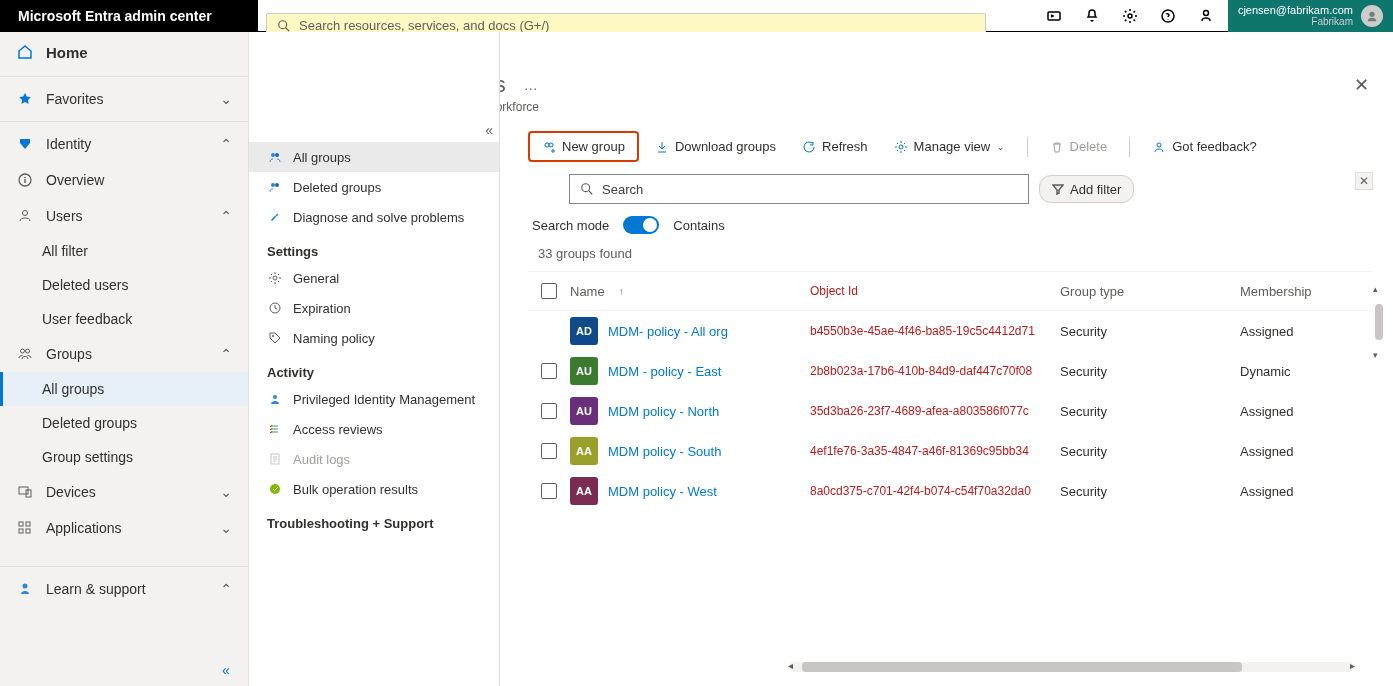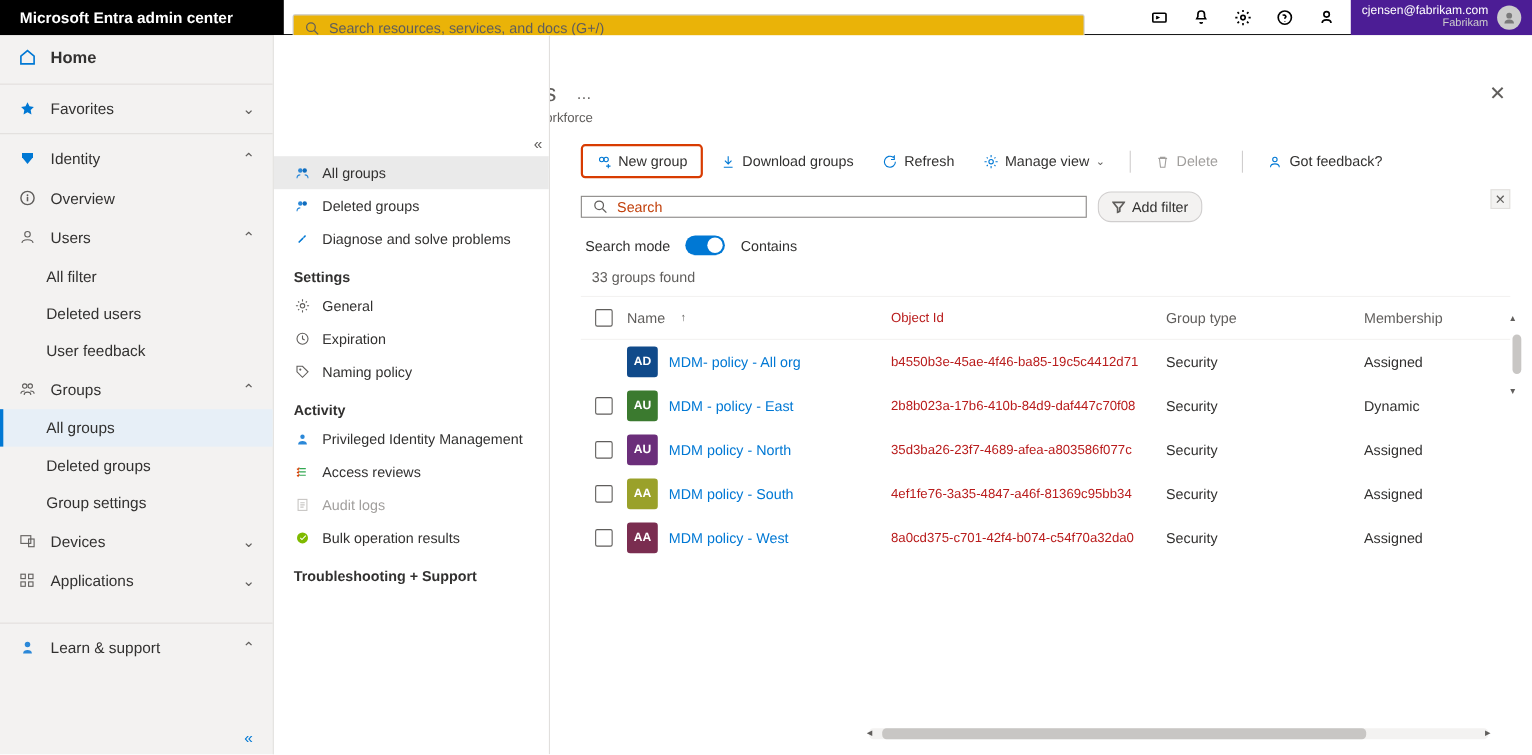--- a/index.html
+++ b/index.html
@@ -2,27 +2,27 @@
 <html><head>
 <meta charset="utf-8">
 <style>
 * { box-sizing: border-box; margin: 0; padding: 0; font-family: "Segoe UI", Arial, sans-serif; }
 body { width: 1393px; height: 686px; overflow: hidden; background: #fff; color: #323130; }
 
 
 .top-header { height: 32px; background: #fff; border-bottom: 1px solid #000; display: flex; align-items: center; }
 .brand { width: 258px; height: 32px; background: #000; color: #fff; display: flex; align-items: center; padding-left: 18px; font-size: 14px; font-weight: 600; }
 .search-wrap { flex: 1; display: flex; align-items: center; padding: 0 8px; height: 32px; }
-.search-box { flex: 1; height: 26px; background: #eab308; border: 1px solid #ccc; border-radius: 2px; display: flex; align-items: center; padding: 0 10px; max-width: 720px; margin-top: 20px; }
+.search-box { flex: 1; height: 26px; background: #fef9c3; border: 1px solid #ccc; border-radius: 2px; display: flex; align-items: center; padding: 0 10px; max-width: 720px; margin-top: 20px; }
 .search-box svg { width: 14px; height: 14px; fill: #605e5c; }
 .search-box span { margin-left: 8px; font-size: 13px; color: #605e5c; }
 .header-icons { display: flex; align-items: center; gap: 6px; padding-right: 6px; }
 .header-icons .hi { width: 32px; height: 32px; display: flex; align-items: center; justify-content: center; color: #000; }
 .header-icons .hi svg { width: 16px; height: 16px; fill: none; stroke: #000; stroke-width: 1.5; }
-.user-area { background: #4c1d95; color: #fff; height: 32px; display: flex; align-items: center; padding: 0 10px; gap: 8px; font-size: 11px; }
+.user-area { background: #0f766e; color: #fff; height: 32px; display: flex; align-items: center; padding: 0 10px; gap: 8px; font-size: 11px; }
 .user-text { text-align: right; line-height: 12px; }
 .user-text .u-domain { color: #ccc; font-size: 10px; }
 .avatar { width: 22px; height: 22px; border-radius: 50%; background: #ccc; display: flex; align-items: center; justify-content: center; }
 .avatar svg { width: 14px; height: 14px; fill: #7a7a7a; }
 
 .layout { display: flex; height: calc(686px - 32px); }
 
 
 .leftnav { width: 249px; background: #f3f2f1; border-right: 1px solid #e1dfdd; overflow-y: auto; position: relative; }
 .nav-item { display: flex; align-items: center; height: 36px; padding: 0 16px; font-size: 14px; color: #323130; cursor: pointer; gap: 12px; }
@@ -72,21 +72,21 @@
 .tb-btn { display: flex; align-items: center; gap: 6px; padding: 4px 10px; cursor: pointer; border-radius: 4px; }
 .tb-btn svg { width: 14px; height: 14px; }
 .tb-btn.highlighted { border: 2px solid #d83b01; padding: 6px 12px; }
 .tb-sep { width: 1px; height: 20px; background: #d0cece; margin: 0 6px; }
 .tb-btn .chev-sm { font-size: 10px; color: #605e5c; }
 .tb-btn.delete { color: #a19f9d; }
 .tb-btn.delete svg { stroke: #a19f9d; }
 
 
 .search-row { display: flex; align-items: center; gap: 10px; padding: 4px 20px; }
-.list-search { flex: 0 0 460px; height: 20px; border: 1px solid #8a8886; display: flex; align-items: center; padding: 0 10px; font-size: 13px; color: #c2410c; }
+.list-search { flex: 0 0 460px; height: 30px; border: 1px solid #8a8886; display: flex; align-items: center; padding: 0 10px; font-size: 13px; color: #404040; margin-left: 41px; }
 .list-search svg { width: 14px; height: 14px; fill: #605e5c; margin-right: 8px; }
 .filter-chip { height: 28px; background: #f3f2f1; border: 1px solid #d0cece; border-radius: 12px; display: flex; align-items: center; padding: 0 12px; font-size: 13px; gap: 6px; }
 .filter-chip svg { width: 12px; height: 12px; fill: none; stroke: #605e5c; stroke-width: 1.5; }
 
 .mode-row { display: flex; align-items: center; gap: 14px; padding: 8px 24px; font-size: 13px; }
 .toggle { width: 36px; height: 18px; background: #0078d4; border-radius: 10px; position: relative; }
 .toggle .knob { width: 14px; height: 14px; background: #fff; border-radius: 50%; position: absolute; top: 2px; right: 2px; }
 
 .count-row { padding: 4px 30px; font-size: 13px; color: #605e5c; }
 

